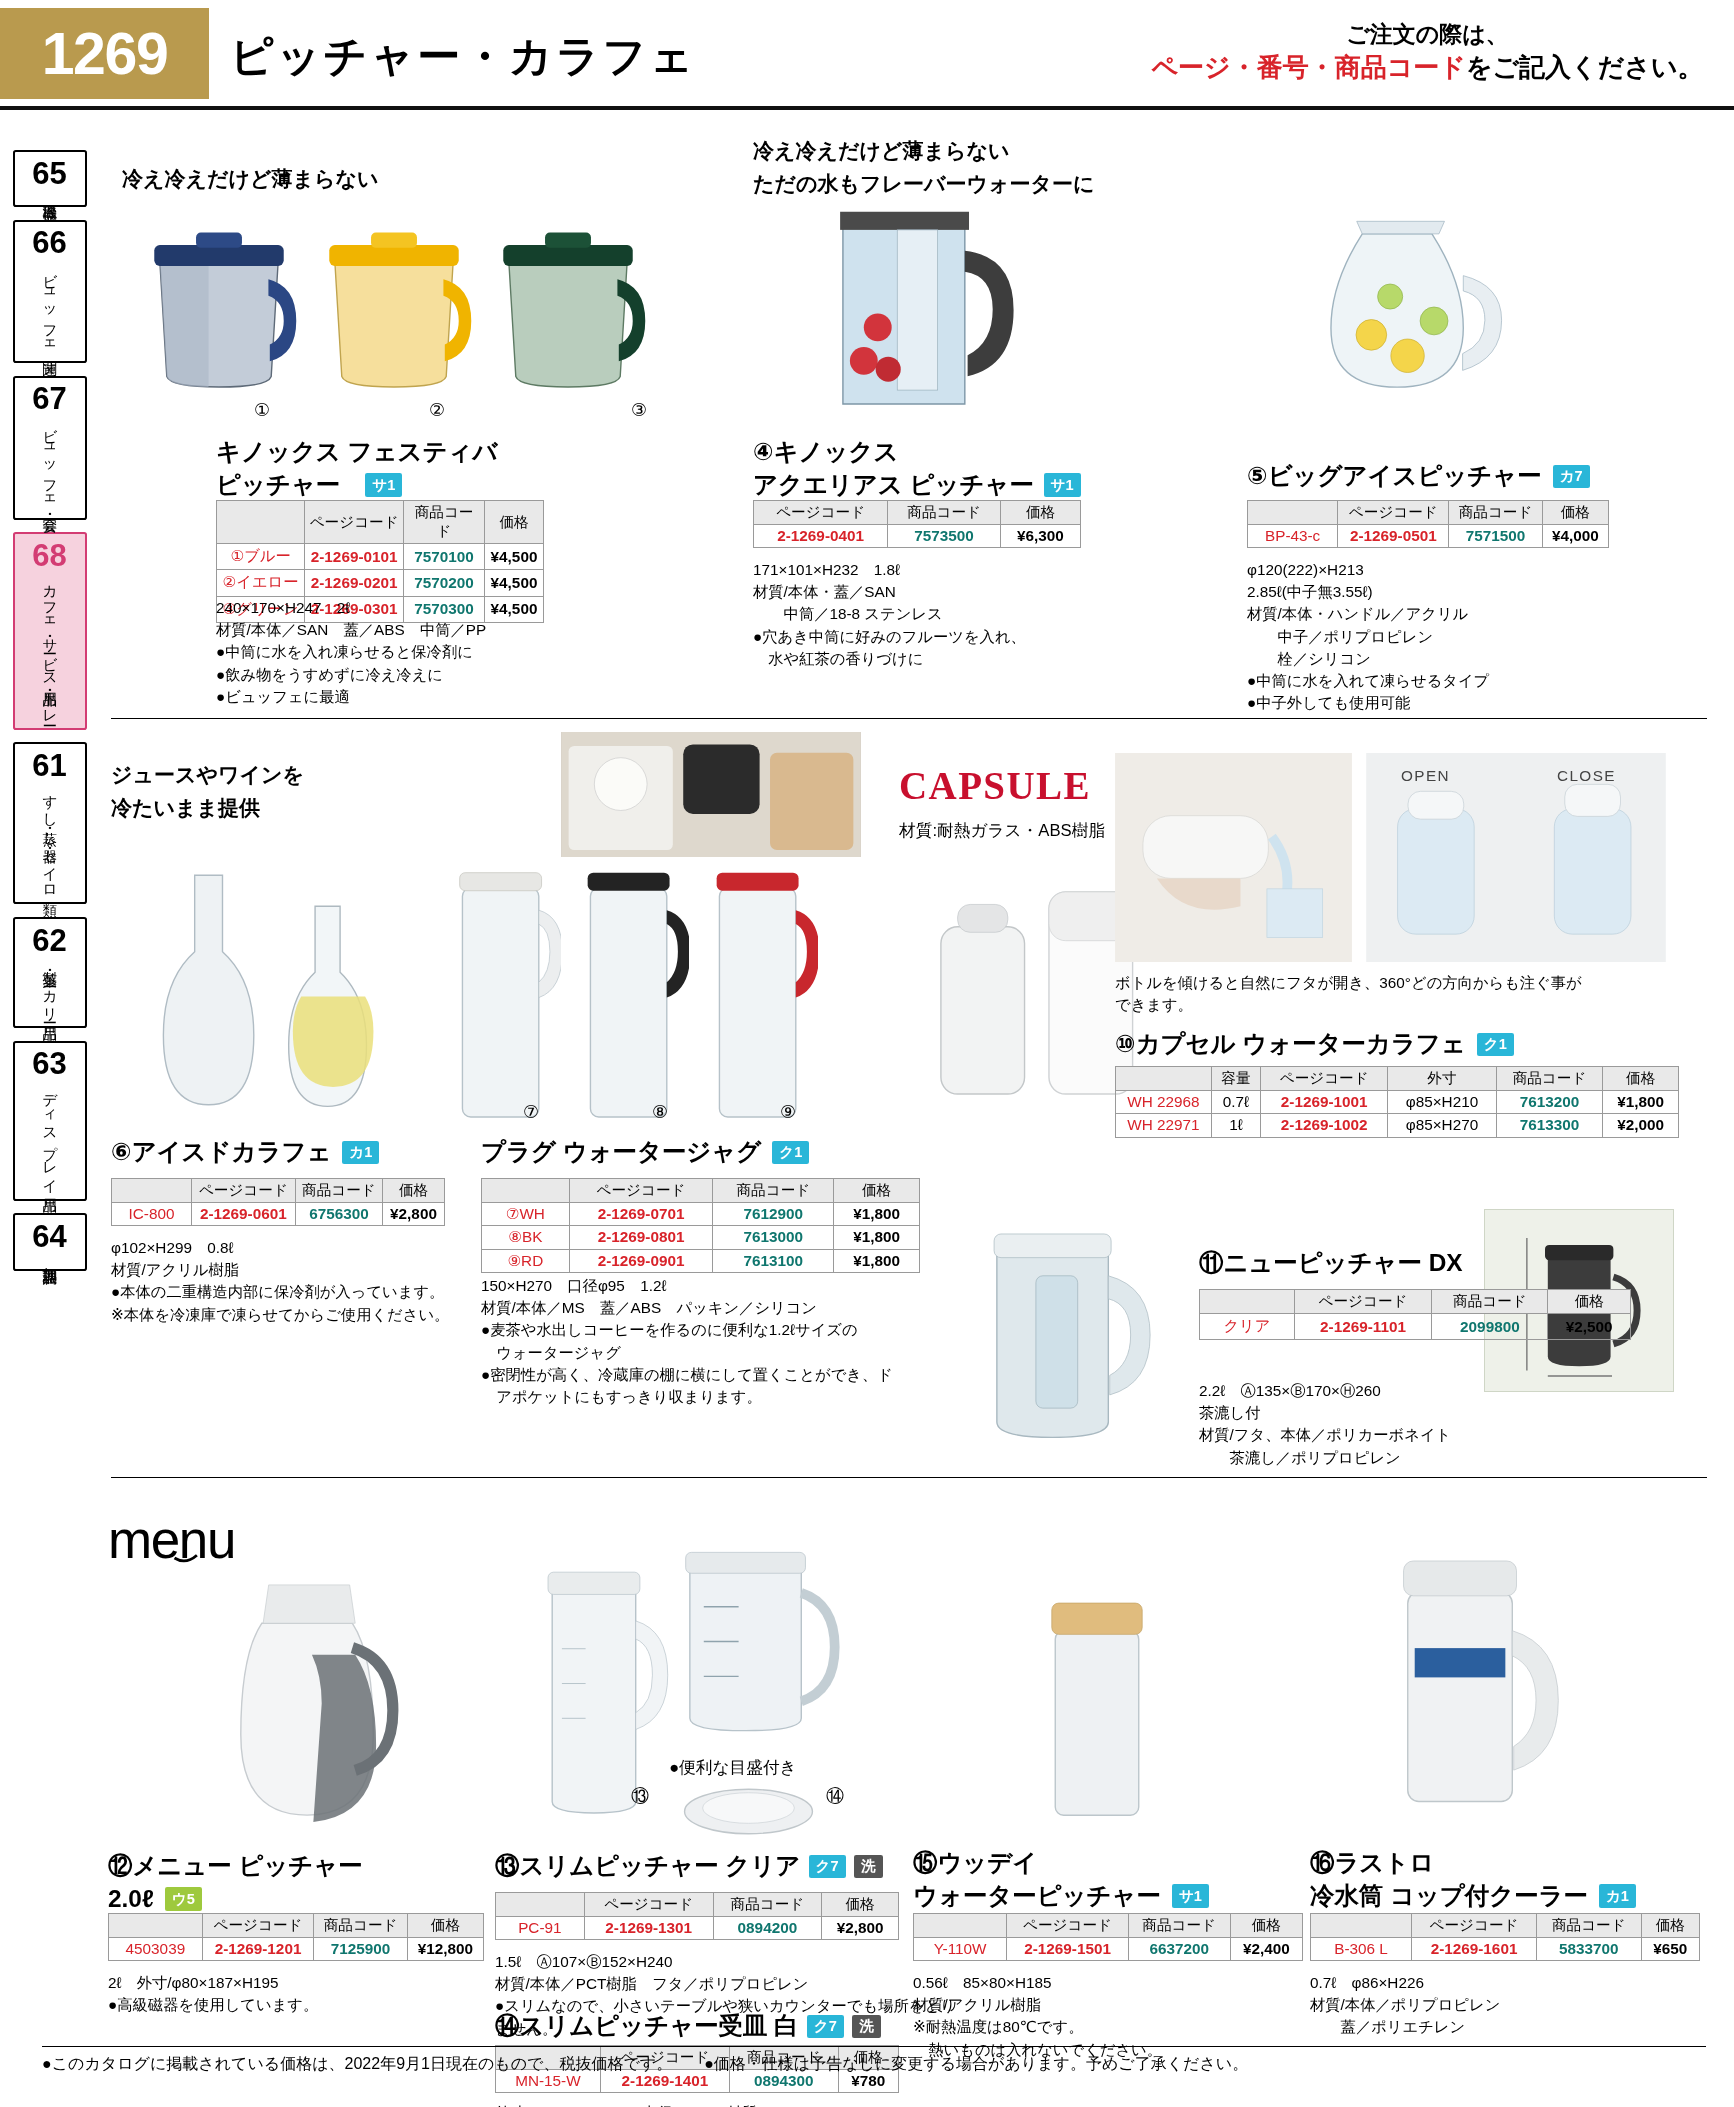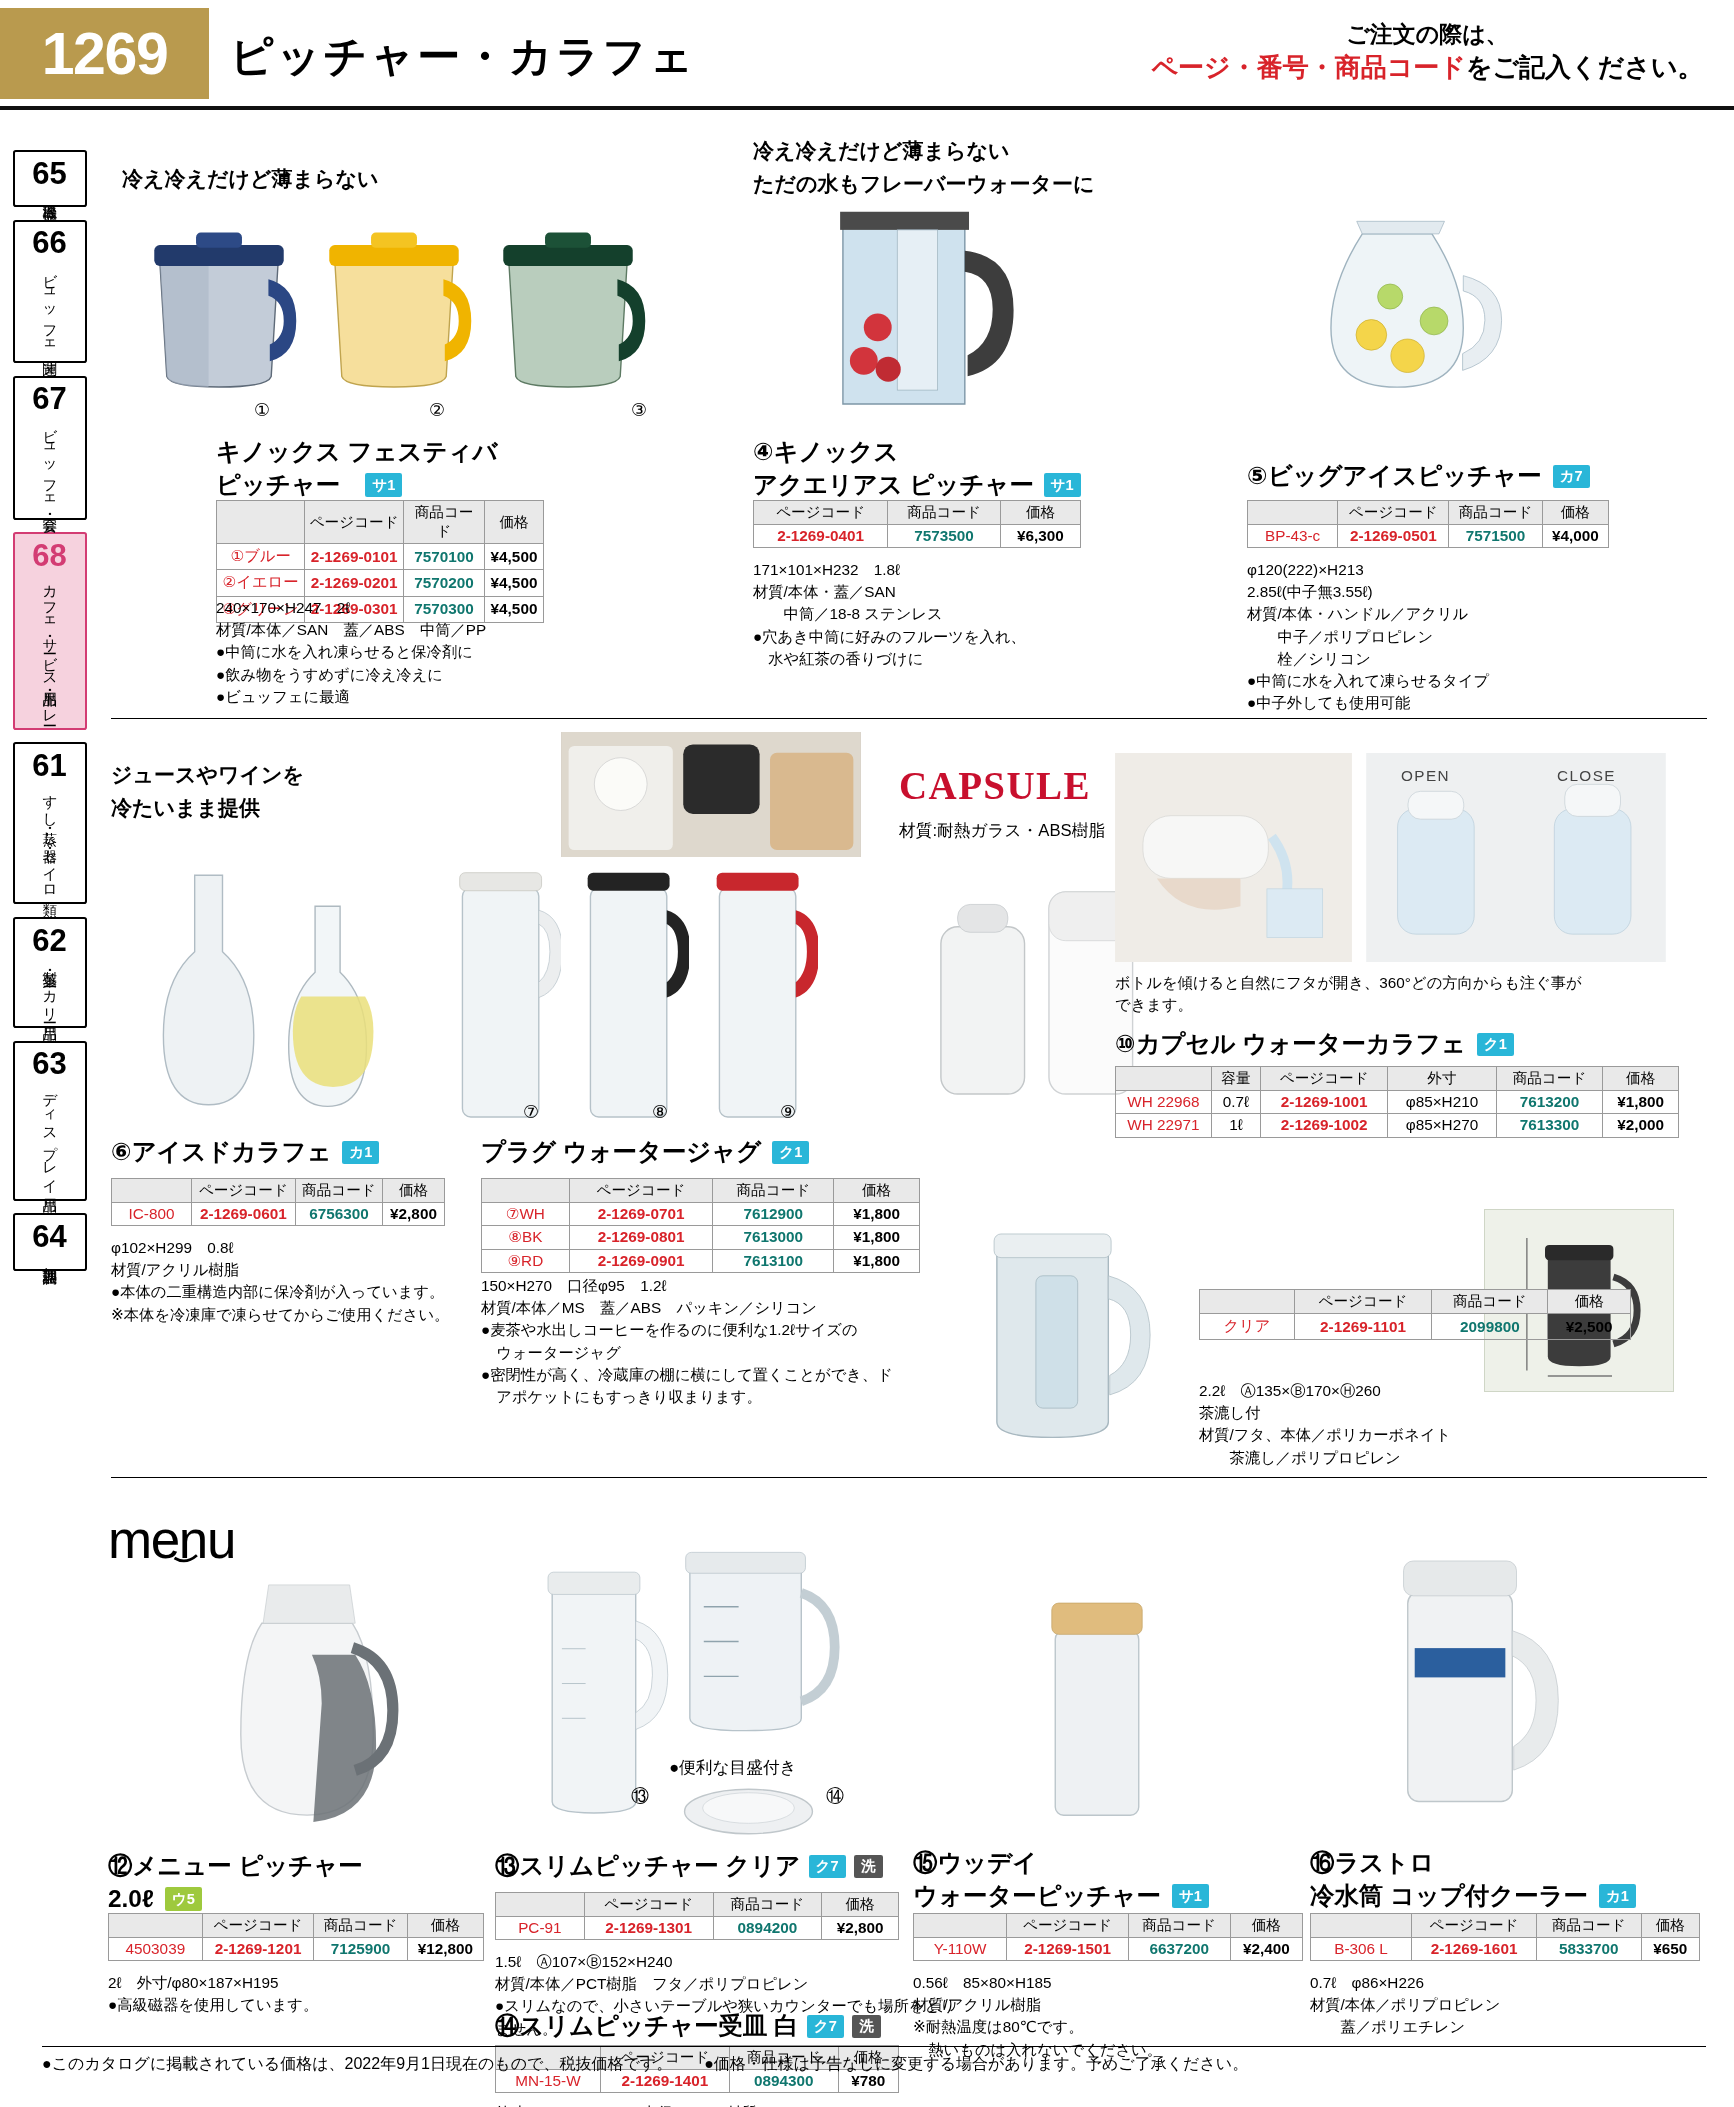--- a/index.html
+++ b/index.html
@@ -484,20 +484,23 @@
   <div class="ph" style="left:1484px;top:1209px;width:188px;height:181px;background:#eef1e9;border:0.7px solid #cfd6c6;">
     <svg width="187" height="180" viewBox="0 0 268 258">
       <rect width="268" height="258" fill="#eef1e9"></rect>
       <path d="M90 70 l0 140 q0 14 45 14 q45 0 45 -14 l0 -140 z" fill="#3c3c3c"></path>
       <rect x="86" y="50" width="98" height="22" rx="6" fill="#2a2a2a"></rect>
       <path d="M184 96 q34 10 34 48 q0 38 -34 48" stroke="#3c3c3c" stroke-width="10" fill="none"></path>
       <line x1="60" y1="40" x2="60" y2="230" stroke="#777" stroke-width="2"></line>
       <line x1="90" y1="238" x2="182" y2="238" stroke="#777" stroke-width="2"></line>
     </svg>
   </div>
+  <div style="position:absolute;left:1199px;top:1247px;width:488px;">
+    <div class="pname">⑪ニューピッチャー DX</div>
+  </div>
   <div style="position:absolute;left:1199px;top:1289px;width:432px;">
     <table class="pt" style="width:100%;">
       <tbody>
           <tr>
             <th style="width:22%"></th>
             <th>ページコード</th>
             <th>商品コード</th>
             <th>価格</th>
           </tr>
       <tr>

